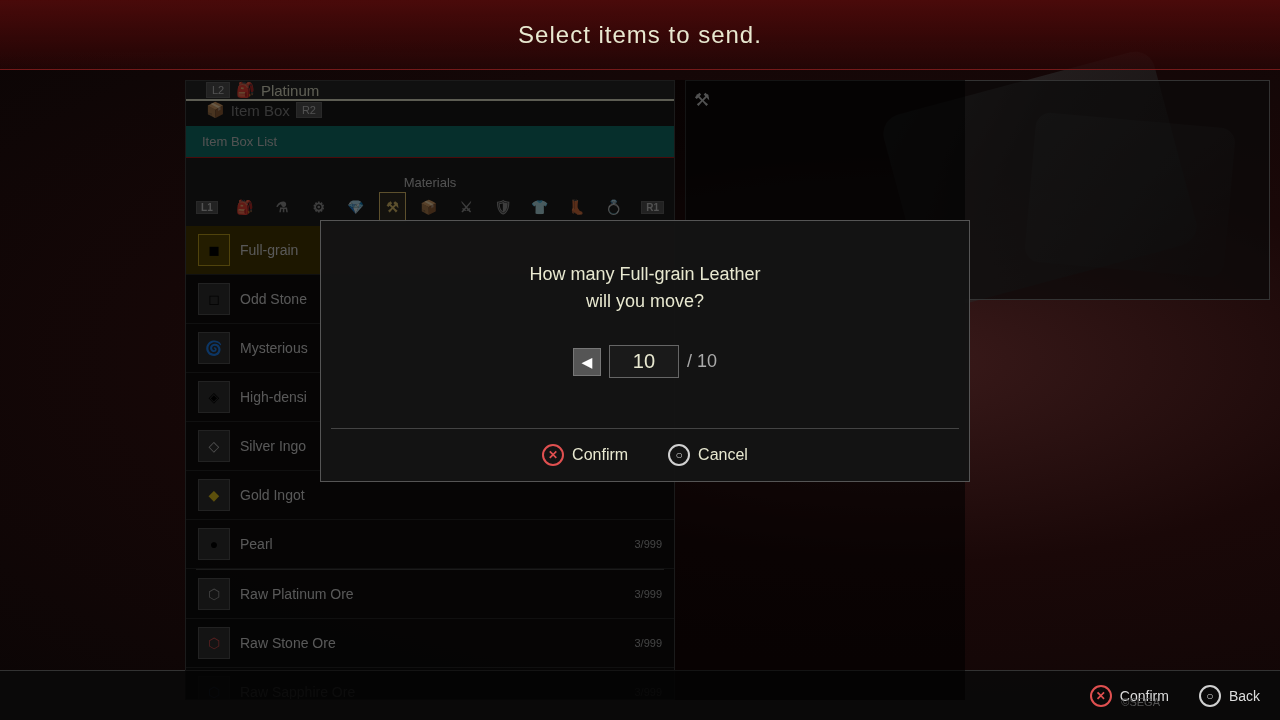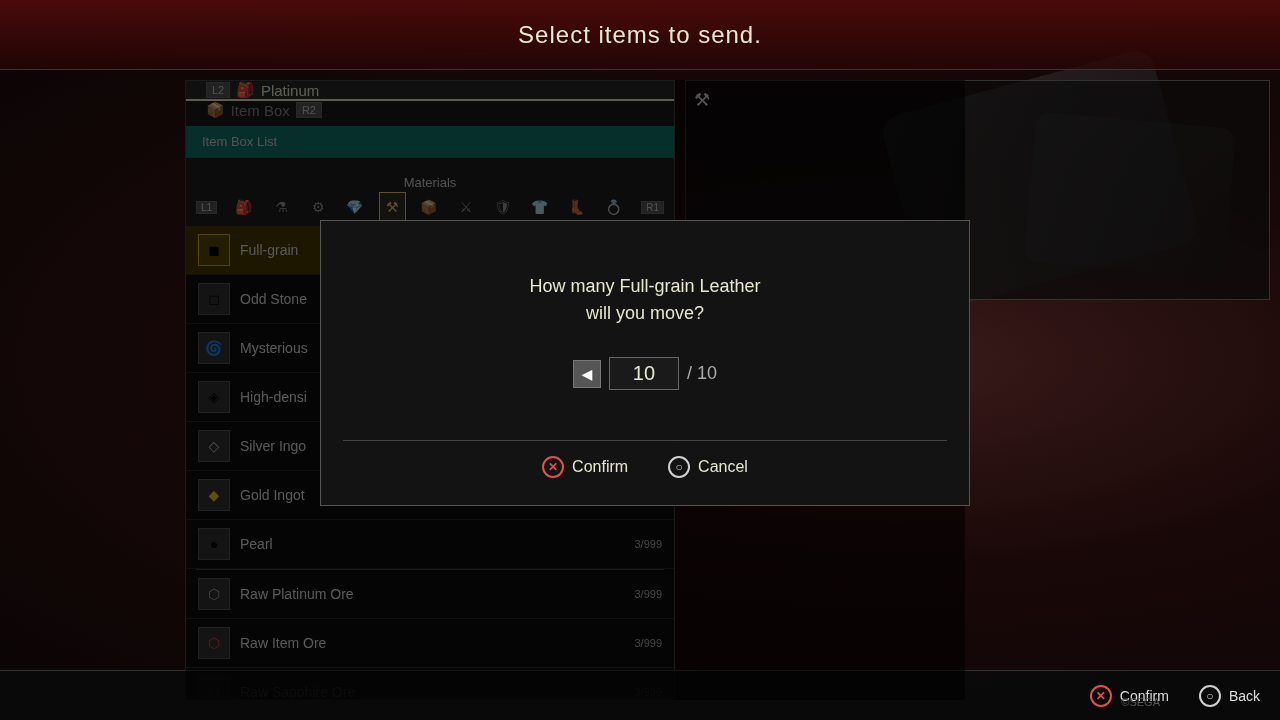--- a/index.html
+++ b/index.html
@@ -229,21 +229,21 @@
 
     
     .modal-dialog {
       position: absolute;
       left: 320px;
       top: 220px;
       width: 650px;
       background: rgba(20,20,20,0.97);
       border: 1px solid #555;
       z-index: 30;
-      padding: 12px;
+      padding: 0;
     }
     .modal-body {
       padding: 40px 30px 20px;
       text-align: center;
     }
     .modal-question {
       color: #e8e8d0;
       font-size: 18px;
       line-height: 1.5;
       margin-bottom: 30px;
@@ -377,21 +377,21 @@
       <span class="tab-badge">R2</span>
     </div>
   </div>
 
   <div class="sub-header">
     <span>Item Box List</span>
   </div>
 
   <div style="background:#1e1e1e; border-bottom:1px solid #444; padding:4px 6px;">
     <div class="cat-label">Materials</div>
-    <div style="display:flex; align-items:center; justify-content:center; gap:10px;">
+    <div style="display:flex; align-items:center; justify-content:center; gap:10px;font-weight:bold;">
       <span class="cat-badge">L1</span>
       <div class="cat-icon">🎒</div>
       <div class="cat-icon">⚗</div>
       <div class="cat-icon">⚙</div>
       <div class="cat-icon">💎</div>
       <div class="cat-icon selected">⚒</div>
       <div class="cat-icon">📦</div>
       <div class="cat-icon">⚔</div>
       <div class="cat-icon">🛡</div>
       <div class="cat-icon">👕</div>
@@ -432,21 +432,21 @@
       <span class="item-count">3/999</span>
     </div>
     <div class="divider-line"></div>
     <div class="item-row">
       <div class="item-icon" style="color:#aaa;">⬡</div>
       <span class="item-name">Raw Platinum Ore</span>
       <span class="item-count">3/999</span>
     </div>
     <div class="item-row">
       <div class="item-icon" style="color:#e05050;">⬡</div>
-      <span class="item-name">Raw Item Ore</span>
+      <span class="item-name">Raw Stone Ore</span>
       <span class="item-count">3/999</span>
     </div>
     <div class="item-row">
       <div class="item-icon" style="color:#5080e0;">⬡</div>
       <span class="item-name">Raw Sapphire Ore</span>
       <span class="item-count">3/999</span>
     </div>
 
   </div>
 </div>

